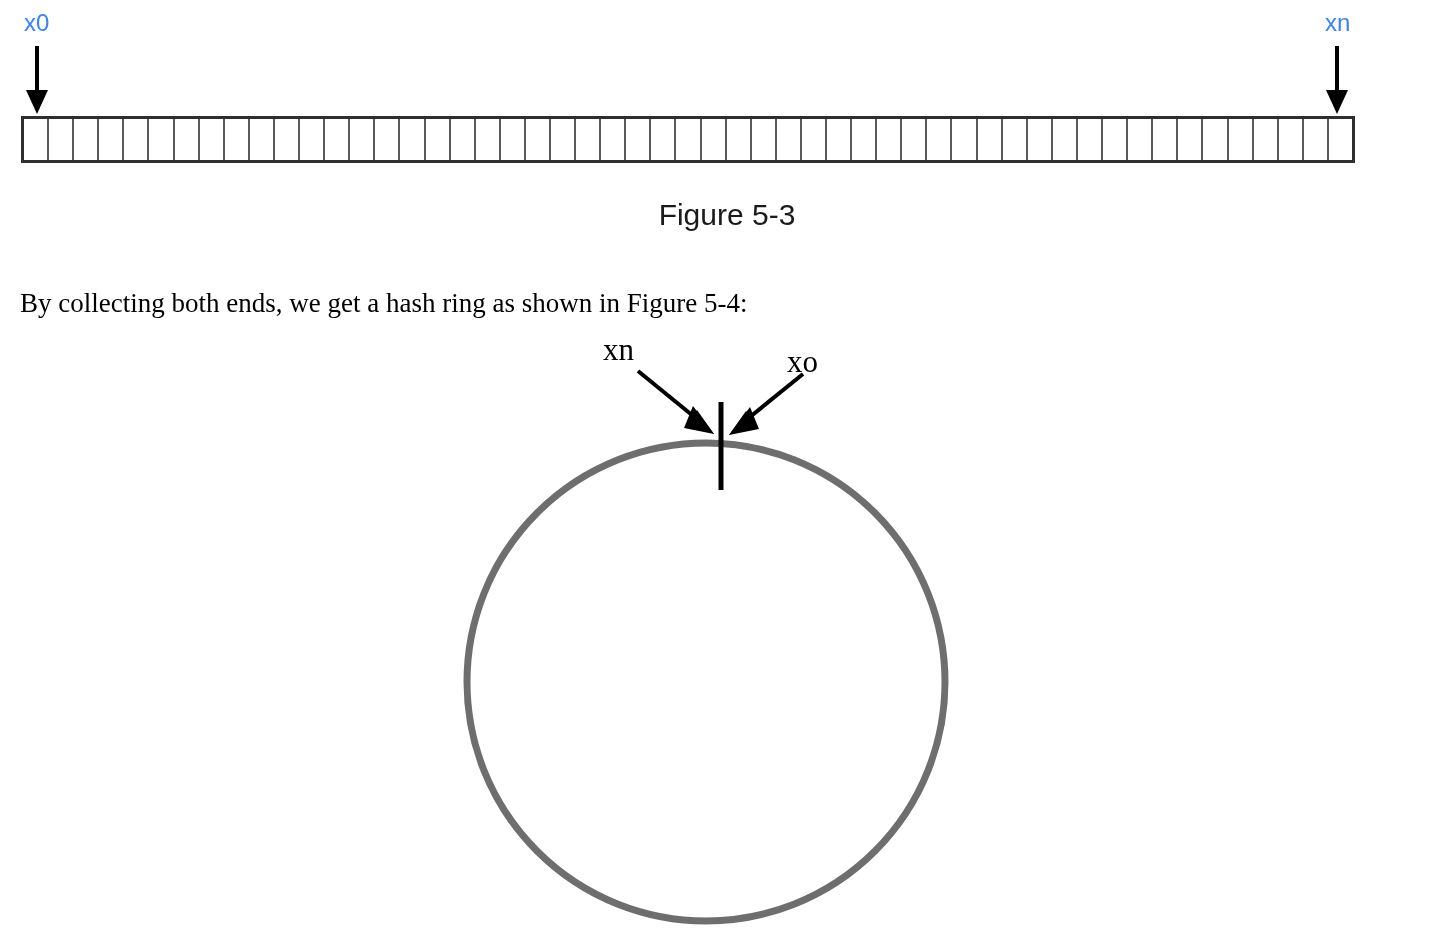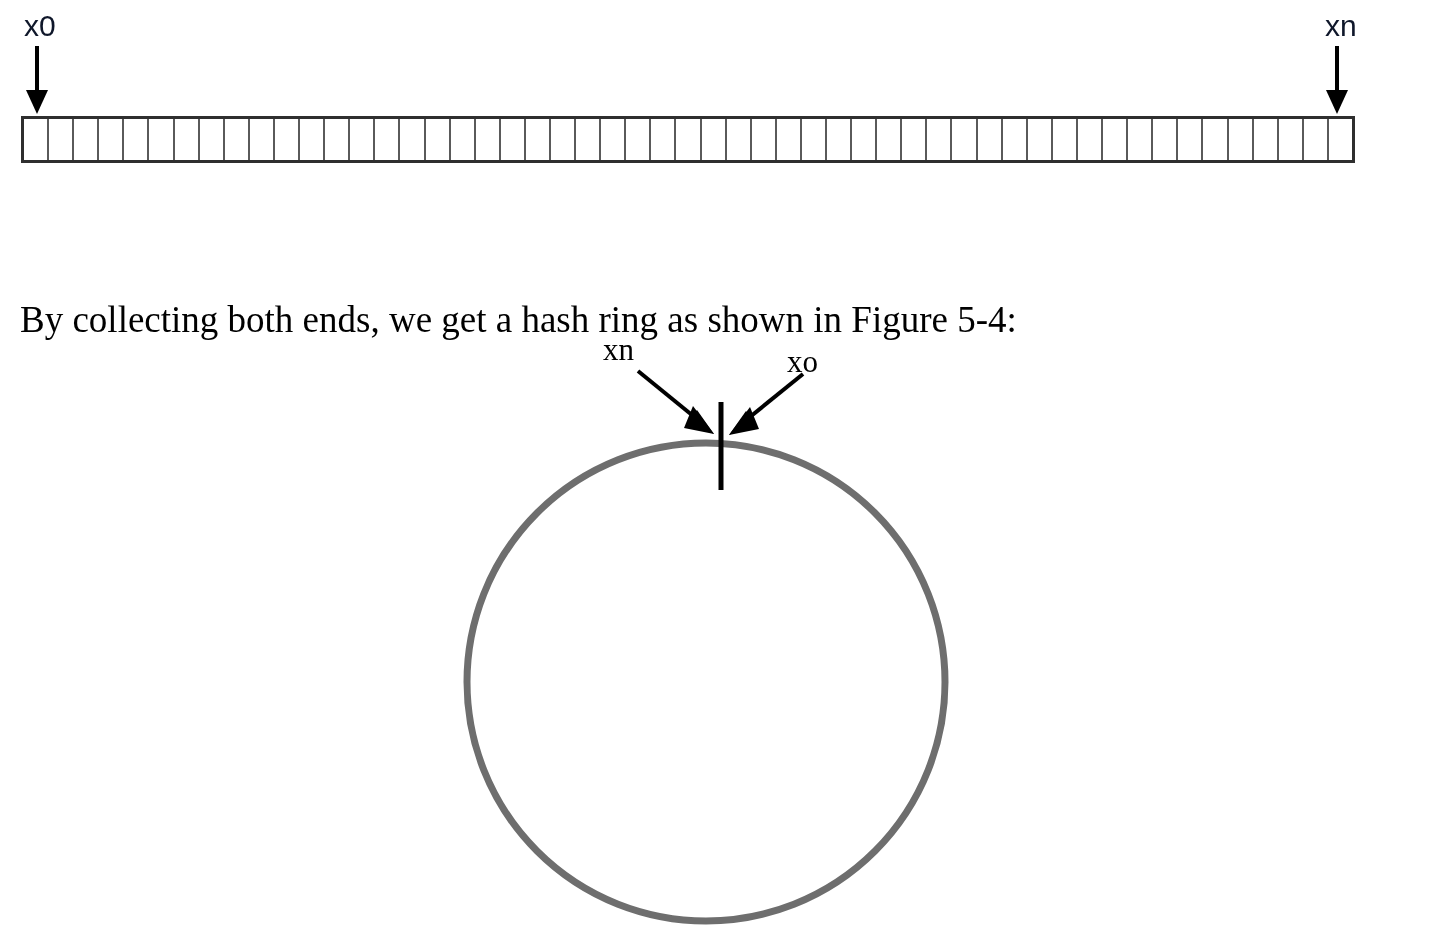--- a/index.html
+++ b/index.html
@@ -21,23 +21,23 @@
     position: absolute;
     left: 0;
     top: 0;
     width: 1454px;
     height: 248px;
   }
 
   .strip-label {
     position: absolute;
     font-family: "Liberation Sans", "DejaVu Sans", sans-serif;
-    font-size: 30px;
+    font-size: 24px;
     line-height: 1;
-    color: #0f172a;
+    color: #3b82f6;
     white-space: nowrap;
   }
   #strip-label-x0 { left: 24px; top: 11px; }
   #strip-label-xn { left: 1325px; top: 11px; }
 
   #strip-arrow-left  { position: absolute; left: 22px;   top: 46px; }
   #strip-arrow-right { position: absolute; left: 1322px; top: 46px; }
 
   
   #hash-strip {
@@ -70,21 +70,21 @@
     color: #1a1a1a;
   }
 
   
   #body-paragraph {
     position: absolute;
     left: 20px;
     top: 260px;
     width: 1400px;
     font-family: "Liberation Serif", "DejaVu Serif", serif;
-    font-size: 37px;
+    font-size: 27px;
     line-height: 1.25;
     color: #000000;
   }
 
   
   #figure-5-4 {
     position: absolute;
     left: 0;
     top: 318px;
     width: 1454px;
@@ -178,20 +178,21 @@
       <div class="strip-cell"></div>
       <div class="strip-cell"></div>
       <div class="strip-cell"></div>
       <div class="strip-cell"></div>
       <div class="strip-cell"></div>
       <div class="strip-cell"></div>
       <div class="strip-cell"></div>
       <div class="strip-cell"></div>
     </div>
 
+  <div id="figure-caption">Figure 5-3</div>
 </div>
 
 <p id="body-paragraph">By collecting both ends, we get a hash ring as shown in Figure 5-4:</p>
 
 <div id="figure-5-4">
 
   <span class="ring-label" id="ring-label-xn">xn</span>
 
   <span class="ring-label" id="ring-label-xo">xo</span>
 

